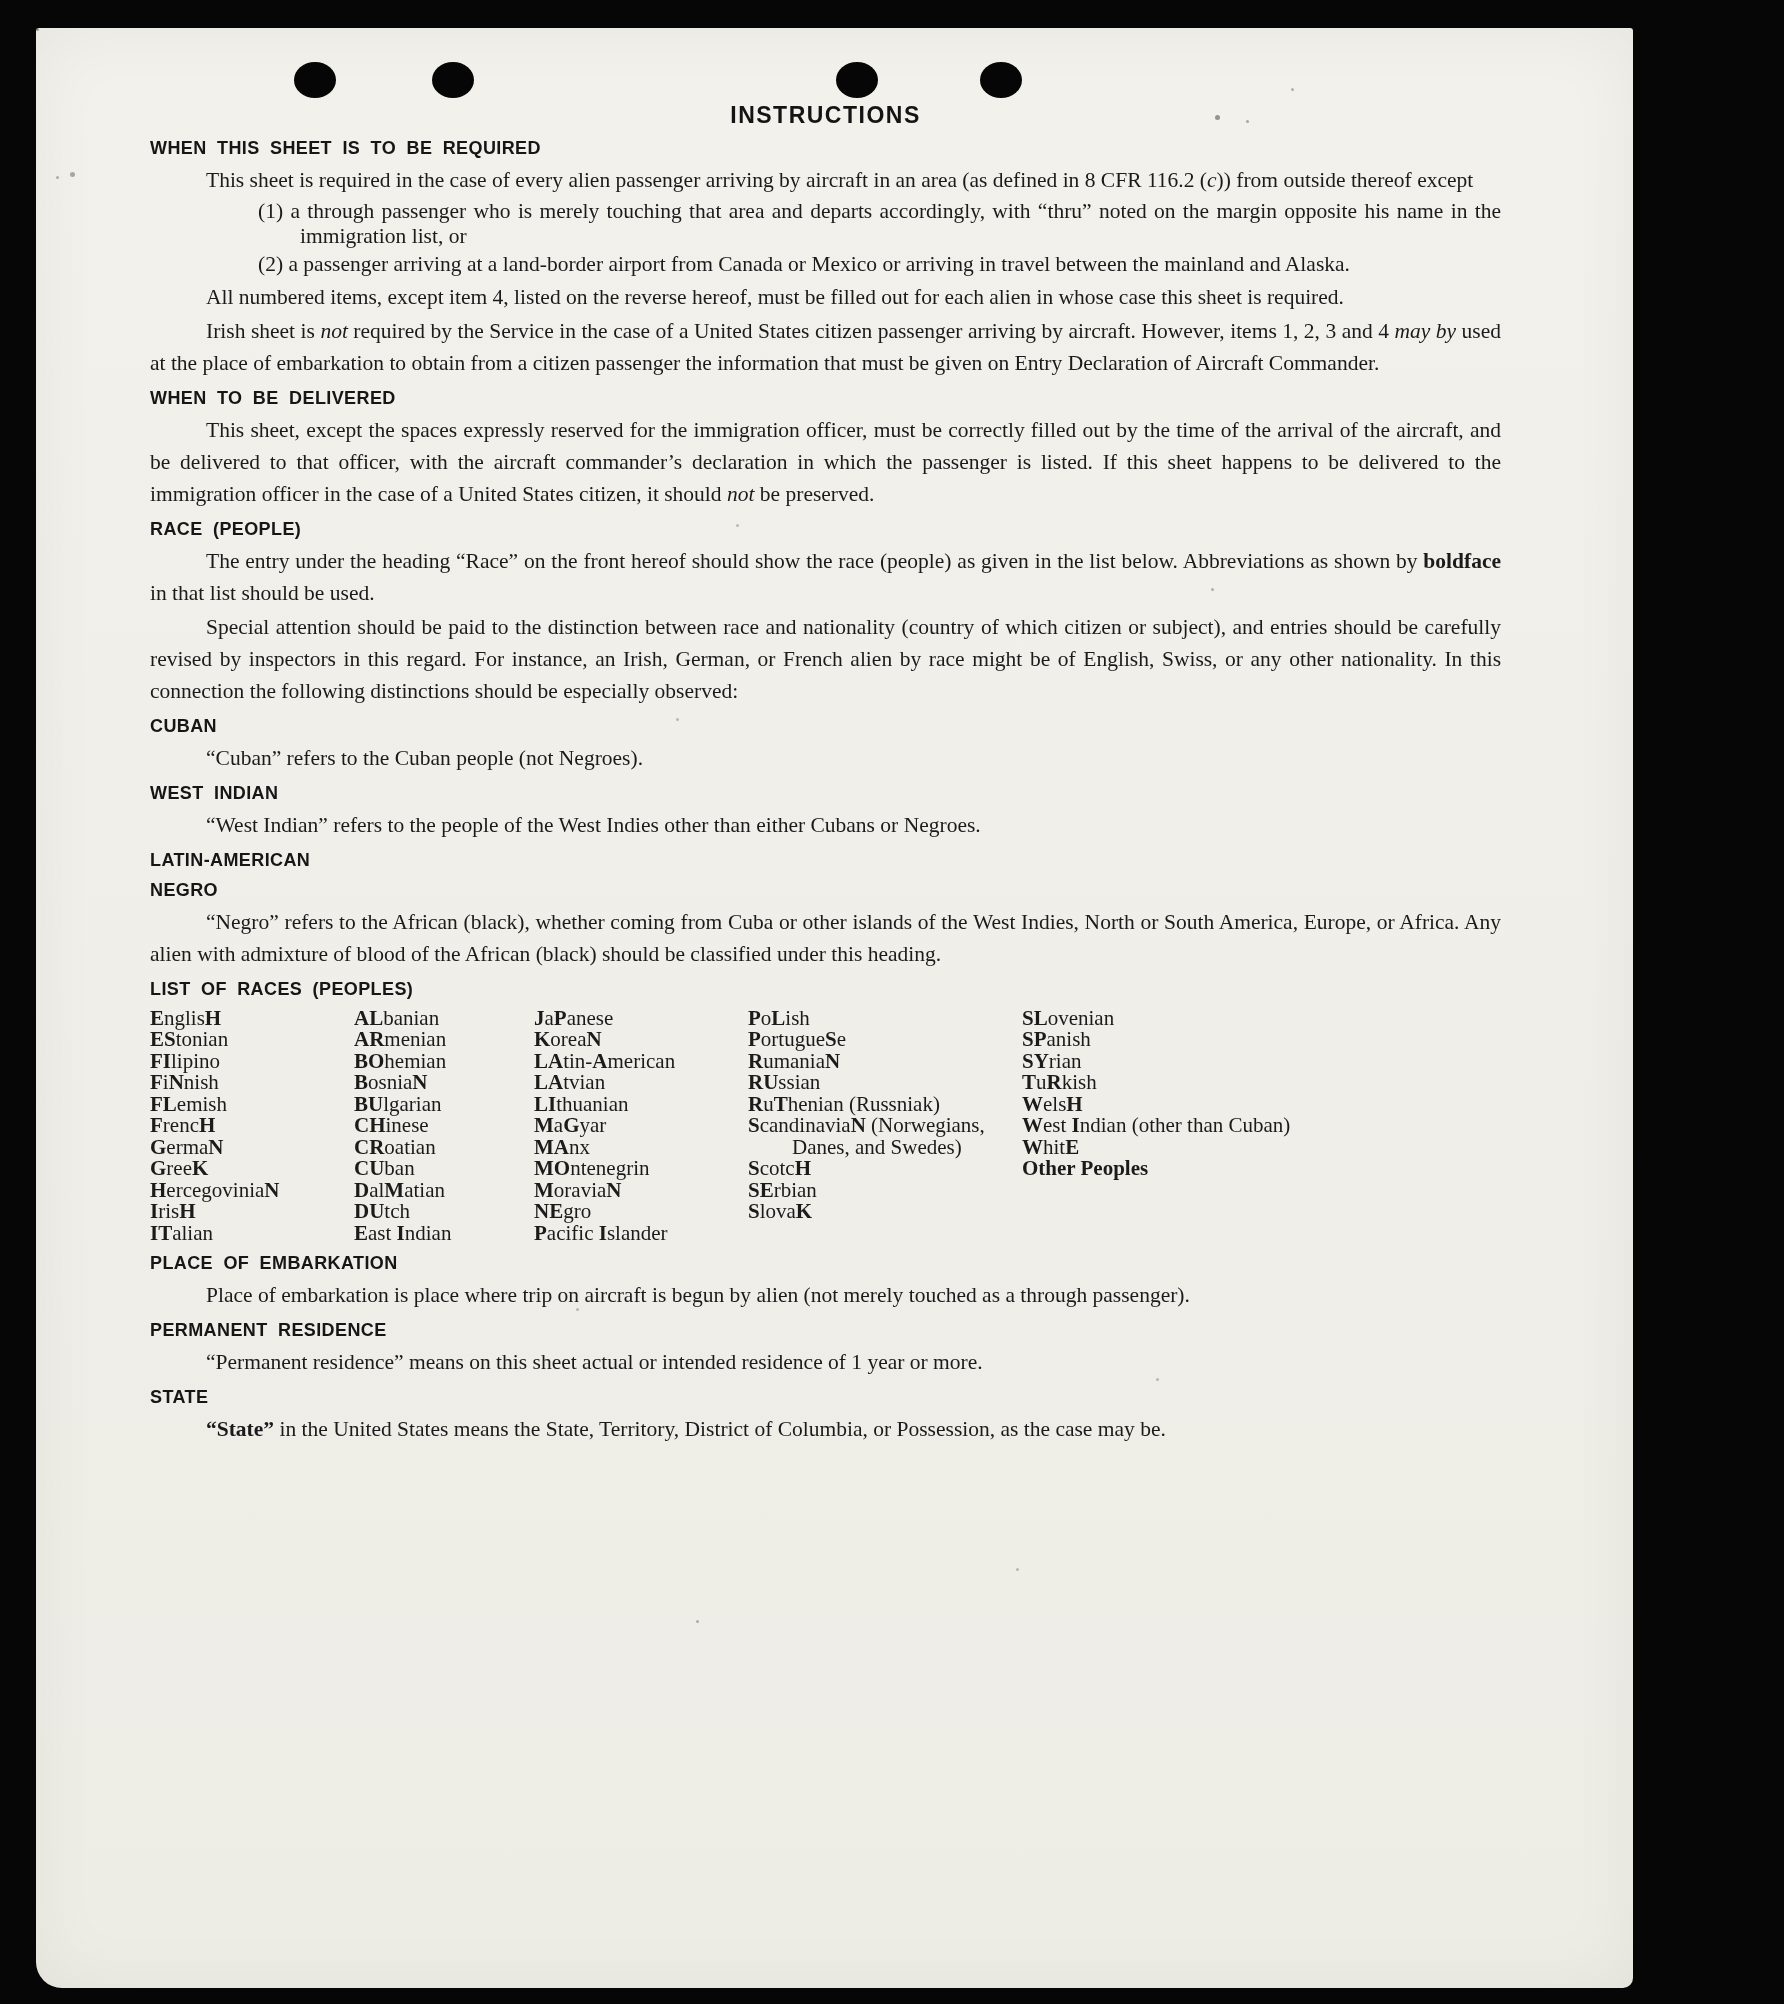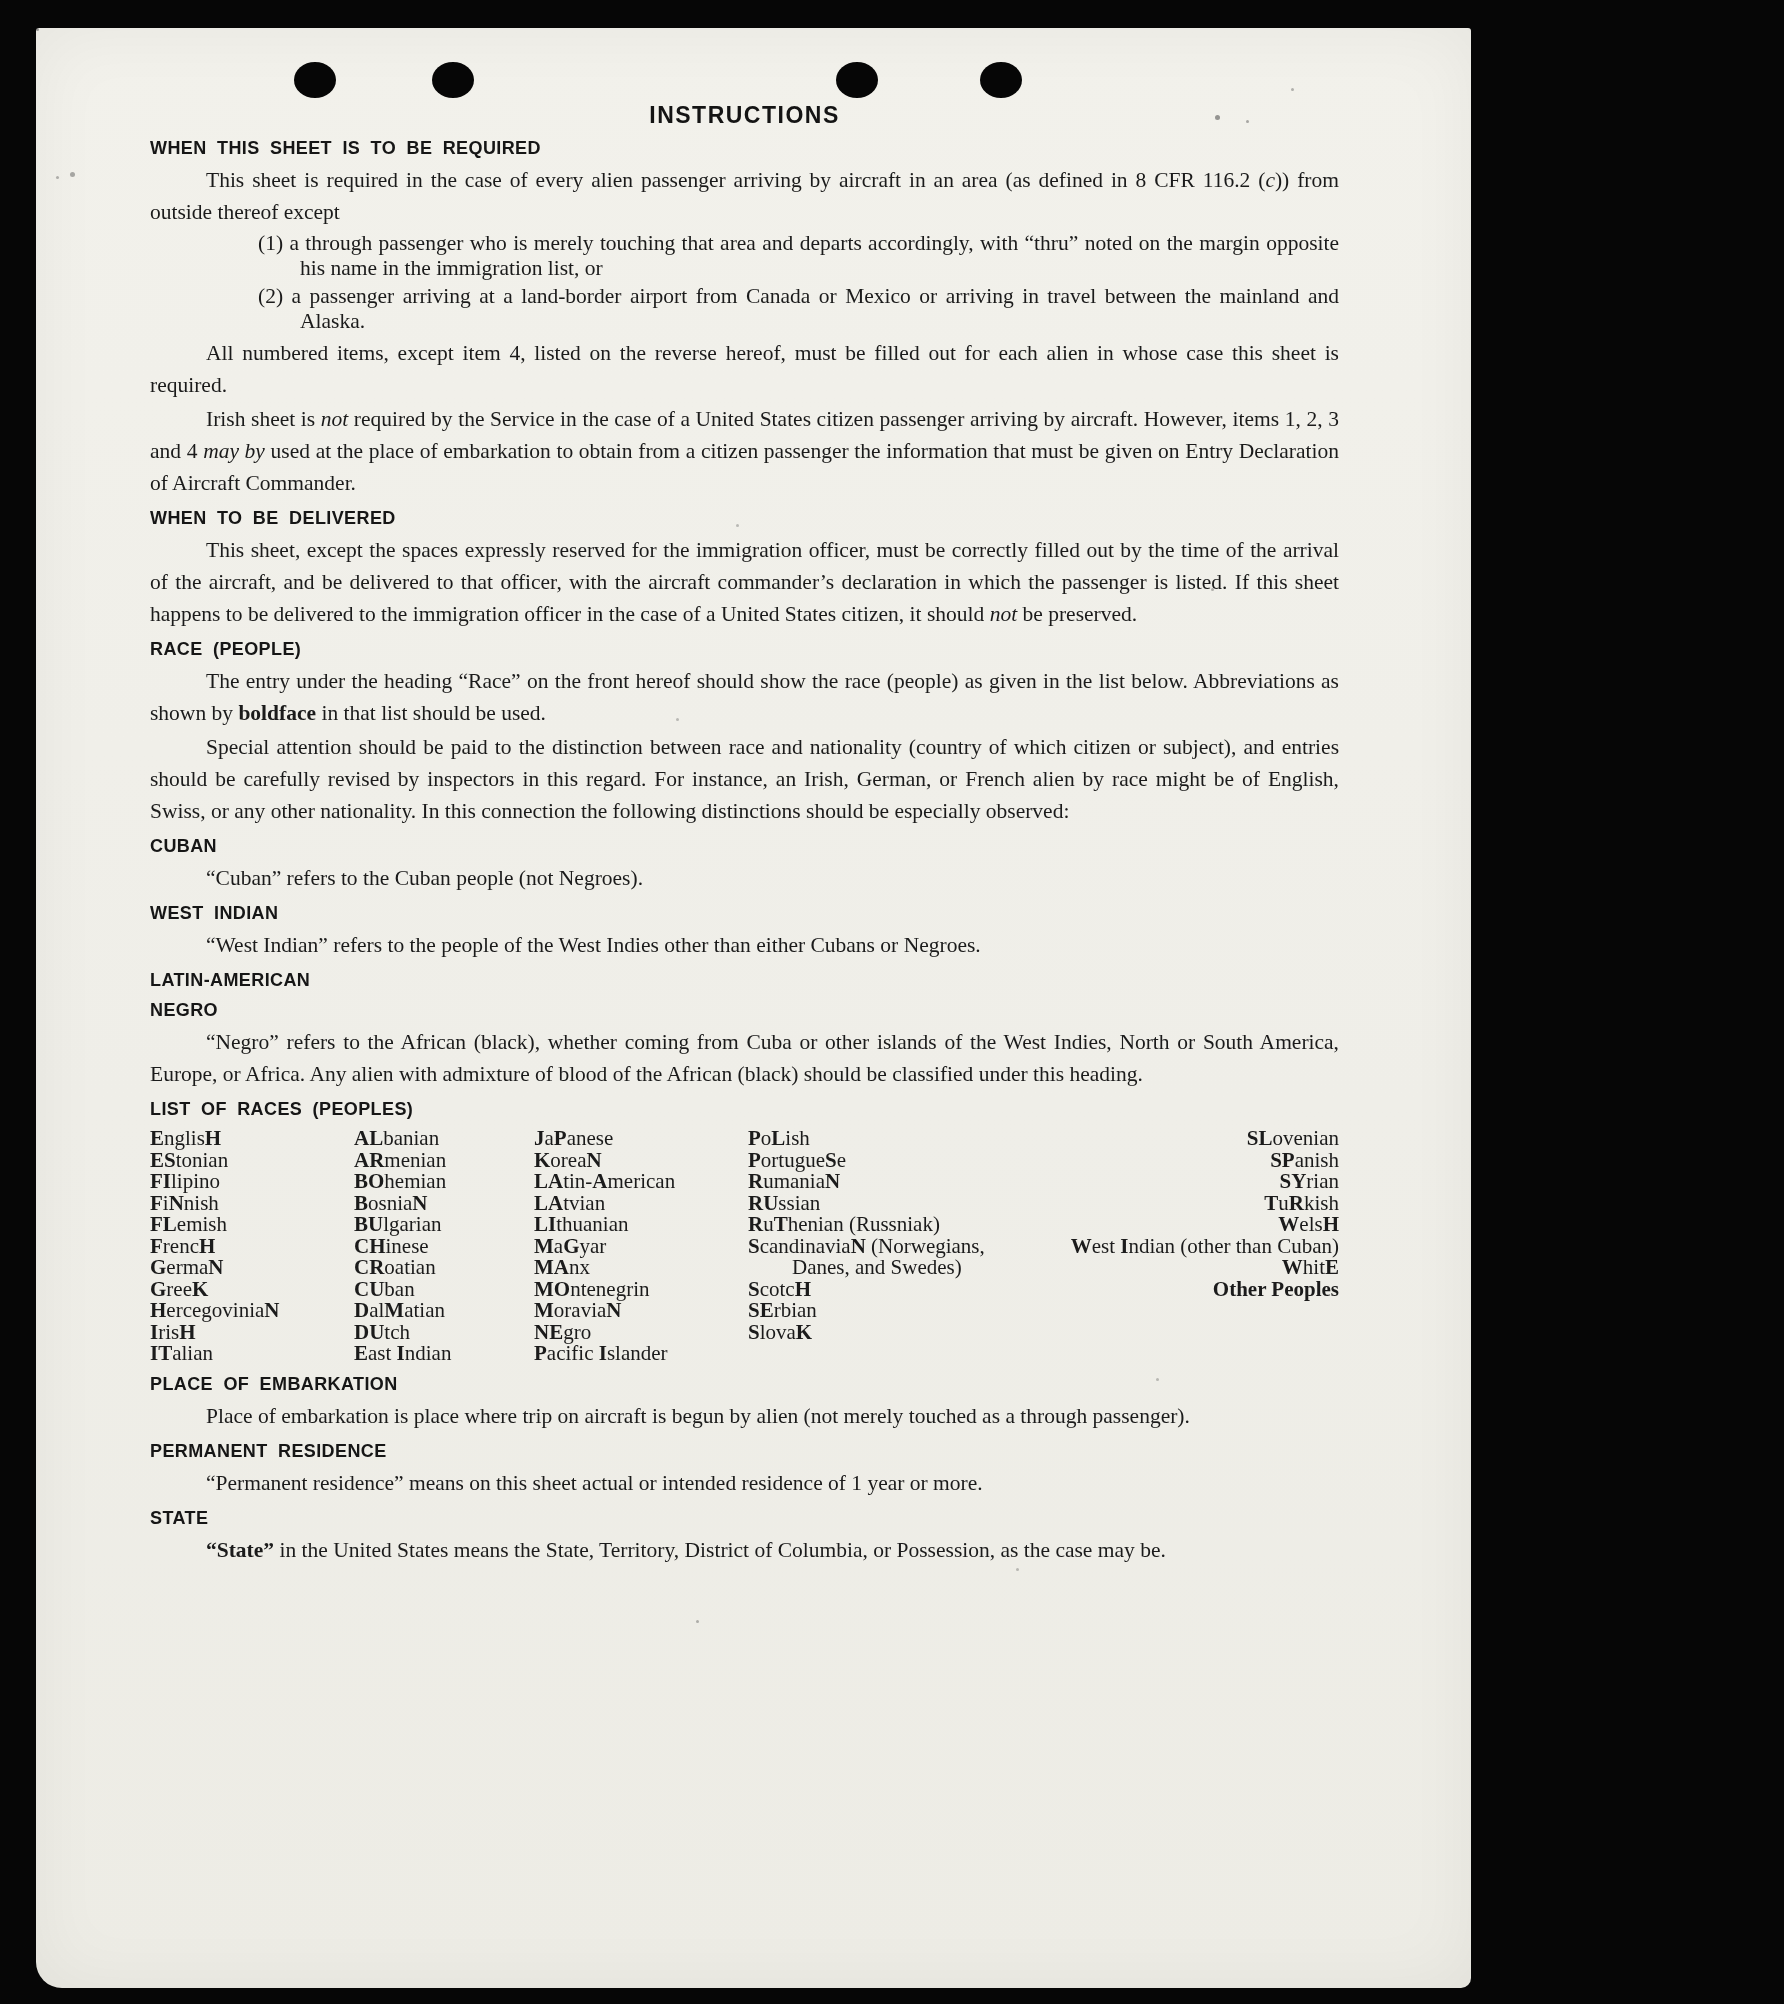--- a/index.html
+++ b/index.html
@@ -8,21 +8,21 @@
   body {
     width: 1784px; height: 2004px;
     background: #060606;
     position: relative;
     overflow: hidden;
     font-family: "Liberation Serif", "DejaVu Serif", serif;
   }
   .paper {
     position: absolute;
     left: 36px; top: 28px;
-    width: 1435px; height: 1960px;
+    width: 1597px; height: 1960px;
     background: linear-gradient(180deg, #f2f1eb 0%, #efeee8 55%, #edece5 100%);
     border-radius: 3px 3px 10px 26px;
     box-shadow: inset 0 0 70px rgba(0,0,0,0.05);
   }
   .hole {
     position: absolute;
     width: 42px; height: 36px;
     background: #060606;
     border-radius: 50%;
     top: 34px;
@@ -77,21 +77,21 @@
   .races {
     display: flex;
     margin: 8px 0 2px;
     font-size: 21px;
     line-height: 21.5px;
   }
   .rcol1 { width: 180px; }
   .rcol2 { width: 204px; }
   .rcol3 { width: 214px; }
   .rcol4 { width: 274px; }
-  .rcol5 { flex: 1; text-align: right; }
+  .rcol5 { flex: 1; }
   .race { padding-left: 44px; text-indent: -44px; }
   .race b { font-weight: 700; }
   .noise {
     position: absolute;
     width: 3px; height: 3px;
     border-radius: 50%;
     background: rgba(55,55,55,0.45);
     left: 0; top: 0;
     box-shadow:
       1180px 88px 0 1px rgba(55,55,55,0.5),

